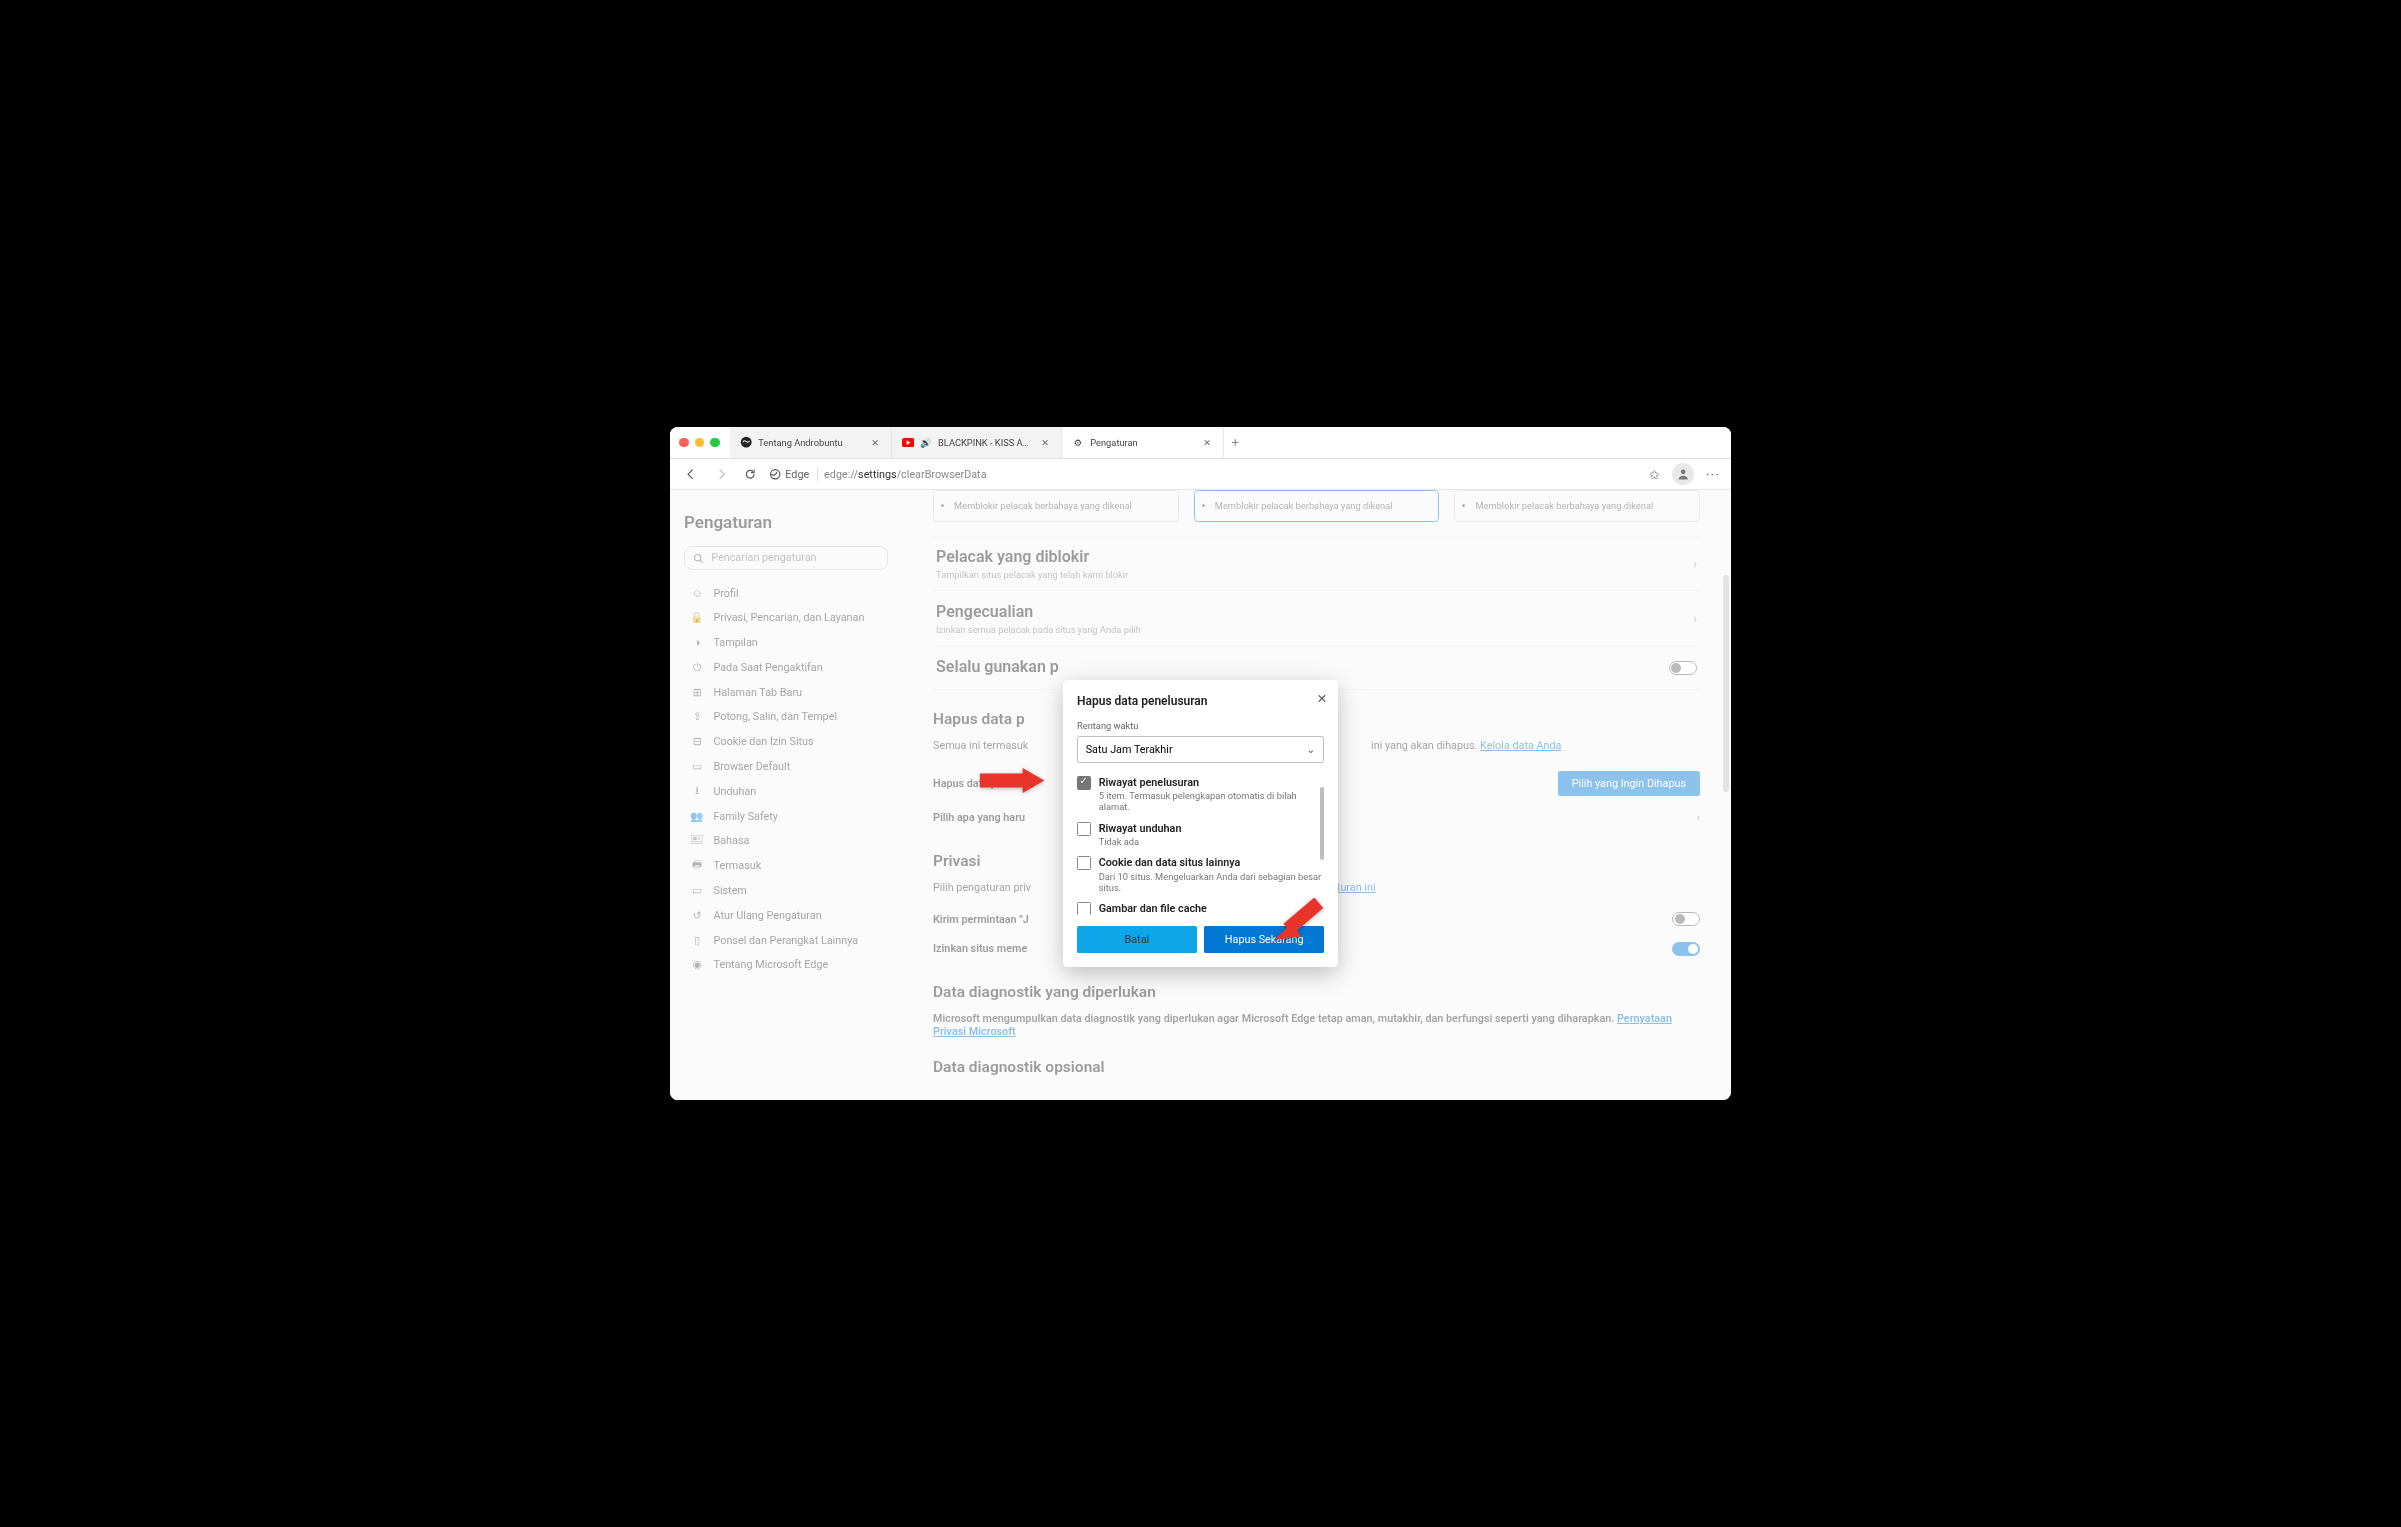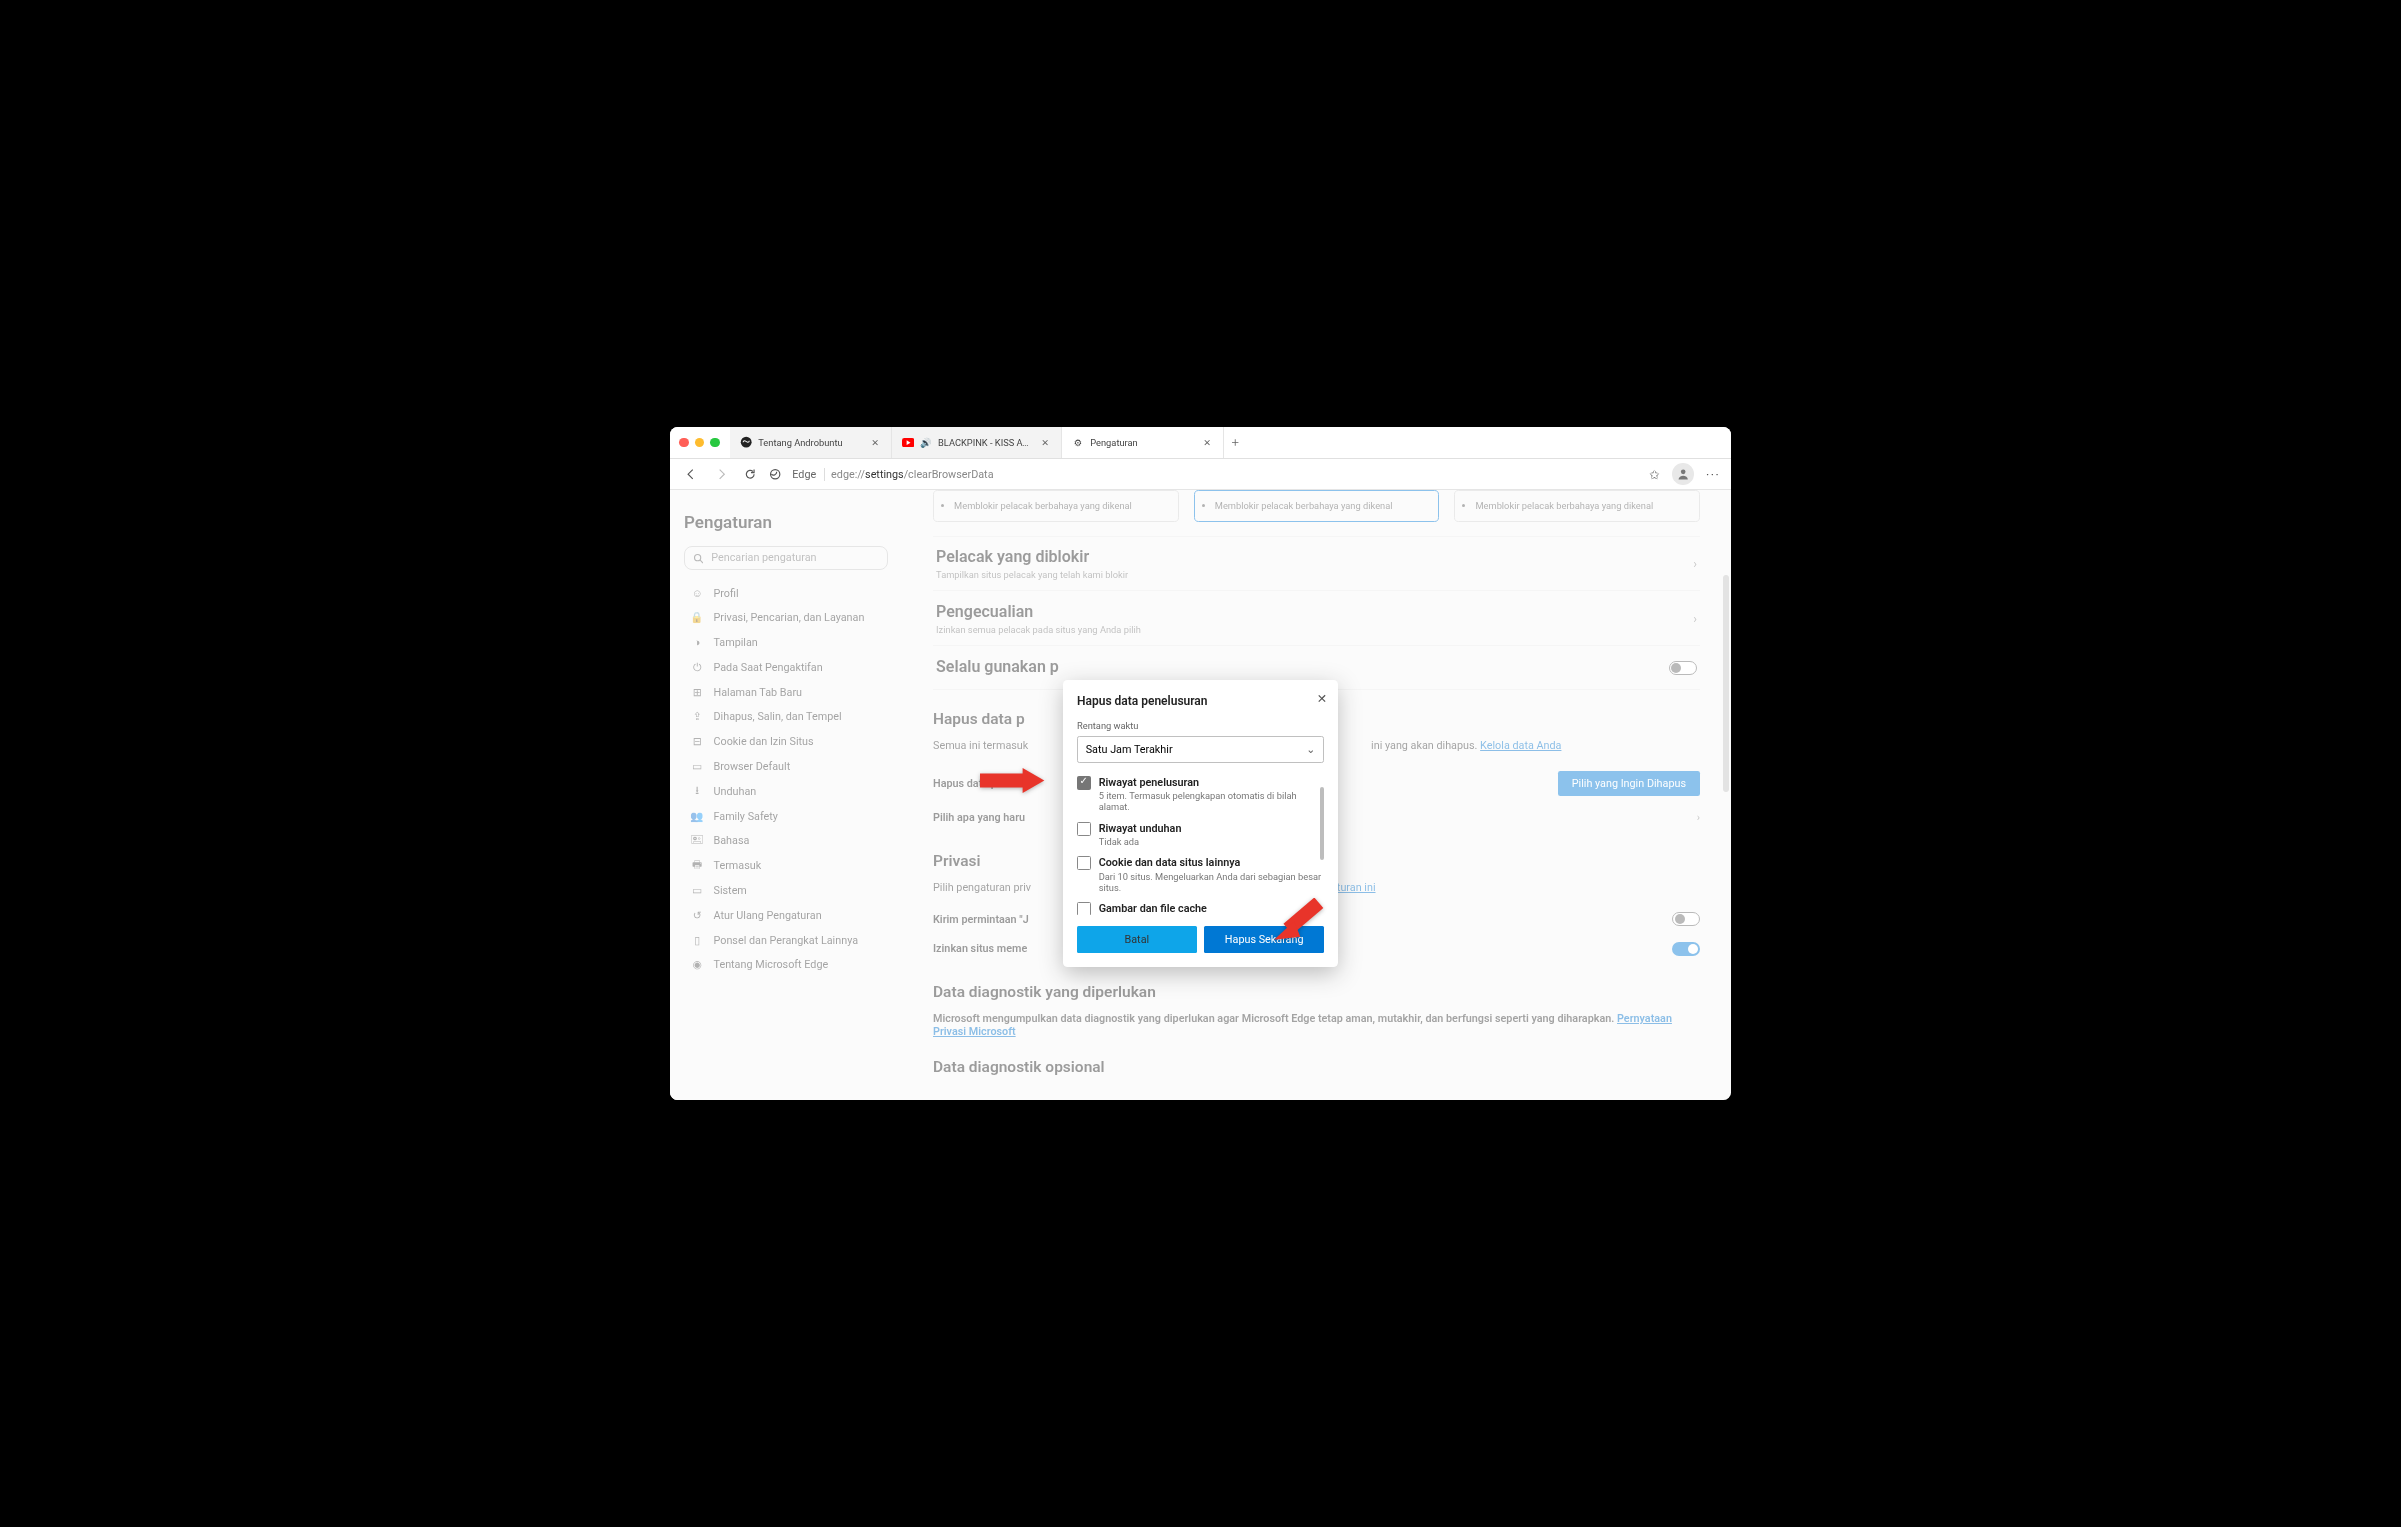--- a/index.html
+++ b/index.html
@@ -20,21 +20,21 @@
   .tab .favicon { width: 12.4px; height: 12.4px; flex-shrink: 0; display:flex; align-items:center; justify-content:center;}
   .tab .label { flex: 1; white-space: nowrap; overflow: hidden; text-overflow: ellipsis; }
   .tab .close { width: 10.8px; height: 10.8px; color: #666; }
   .newtab { width: 21.7px; display: flex; align-items: center; justify-content: center; color: #666; }
   
   
   .toolbar { height: 31px; background: #fff; display: flex; align-items: center; padding: 0 10.8px; gap: 7.7px; border-bottom: 0.8px solid #e5e5e5; }
   .nav-btn { width: 21.7px; height: 21.7px; display: flex; align-items: center; justify-content: center; color: #555; border-radius: 3.1px; }
   .nav-btn.disabled { color: #bbb; }
   .addr { flex: 1; display: flex; align-items: center; gap: 6.2px; font-size: 10.8px; color: #333; }
-  .addr .edge-badge { display: flex; align-items: flex-end; gap: 11px; color: #666; padding-right:7.7px; border-right: 0.8px solid #ddd;}
+  .addr .edge-badge { display: flex; align-items: flex-end; gap: 4px; color: #666; padding-right:7.7px; border-right: 0.8px solid #ddd;}
   .addr .url { color: #888; }
   .addr .url .dark { color: #333; }
   .right-icons { display: flex; align-items: center; gap: 12.4px; }
   .avatar { width: 21.7px; height: 21.7px; border-radius: 50%; background: #e8e8e8; display:flex; align-items:center; justify-content:center; color:#777;}
   
   
   .content { display: flex; height: calc(100% - 59px); position: relative; }
   .sidebar { width: 232px; padding: 21.7px 14px; background: #f7f7f7; overflow-y: auto; }
   .sidebar h1 { font-size: 17px; font-weight: 600; margin-bottom: 14px; color: #222; }
   .search-box { display: flex; align-items: center; border: 0.8px solid #c8c8c8; border-radius: 8px; padding: 4.6px 7.7px; margin-bottom: 10.8px; background:#f7f7f7;}
@@ -206,21 +206,21 @@
         <li class="nav-item">
             <span class="nicon">⏻</span>
             <span>Pada Saat Pengaktifan</span>
           </li>
         <li class="nav-item">
             <span class="nicon">⊞</span>
             <span>Halaman Tab Baru</span>
           </li>
         <li class="nav-item">
             <span class="nicon">⇪</span>
-            <span>Dihapus, Salin, dan Tempel</span>
+            <span>Potong, Salin, dan Tempel</span>
           </li>
         <li class="nav-item">
             <span class="nicon">⊟</span>
             <span>Cookie dan Izin Situs</span>
           </li>
         <li class="nav-item">
             <span class="nicon">▭</span>
             <span>Browser Default</span>
           </li>
         <li class="nav-item">

